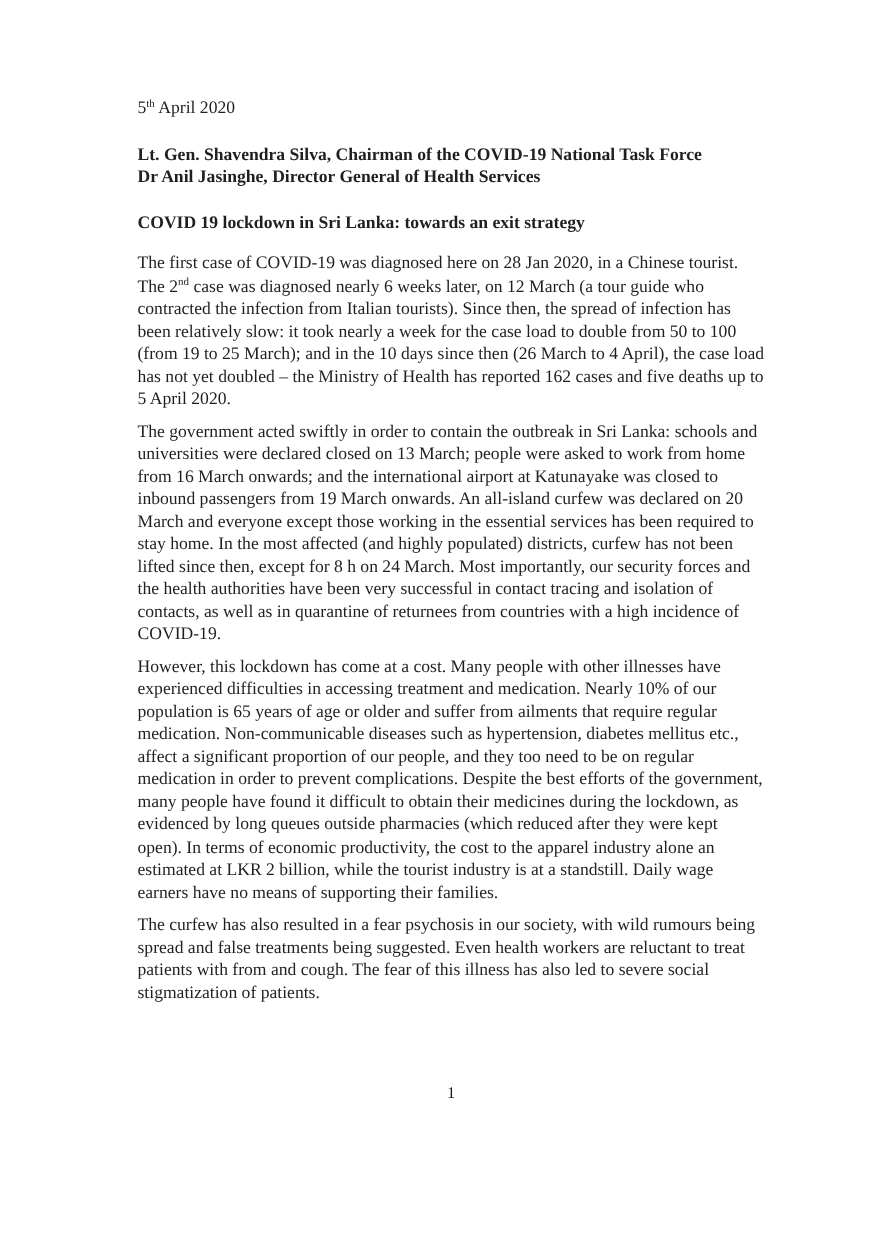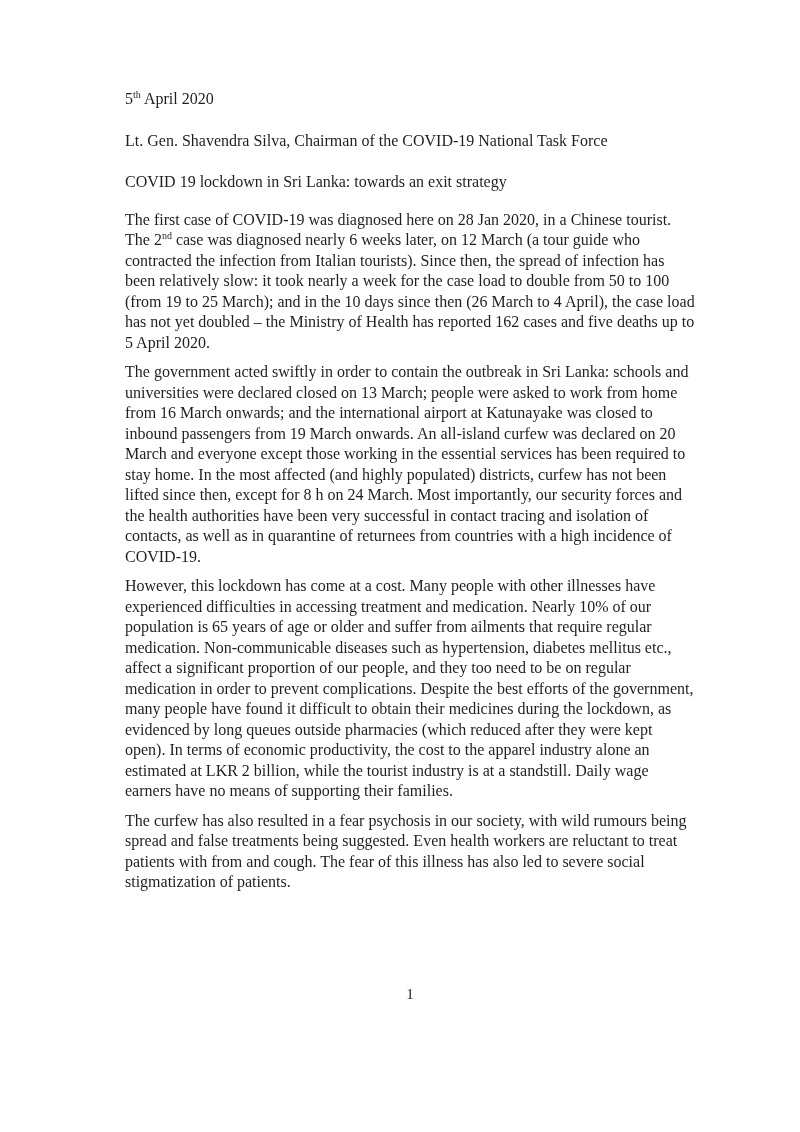--- a/index.html
+++ b/index.html
@@ -26,26 +26,27 @@
   }
   .content p {
     margin: 0;
     padding: 0;
   }
   .date-line {
     margin-bottom: 21px !important;
   }
   .recipients {
     margin-bottom: 21px;
+    font-weight: bold;
   }
   .salutation {
     margin-bottom: 21px !important;
   }
   .subject {
-    font-weight: normal;
+    font-weight: bold;
     margin-bottom: 17px !important;
   }
   .para {
     margin-bottom: 9px !important;
   }
   sup.ord {
     font-size: 10px;
     line-height: 0;
     vertical-align: baseline;
     position: relative;
@@ -63,20 +64,21 @@
 </head>
 <body>
 
 <div class="doc-page">
   <div class="content">
 
     <p class="date-line"><span>5</span><sup class="ord">th</sup><span> April 2020</span></p>
 
     <div class="recipients">
       <p>Lt. Gen. Shavendra Silva, Chairman of the COVID-19 National Task Force</p>
+      <p>Dr Anil Jasinghe, Director General of Health Services</p>
     </div>
 
 
     <p class="subject">COVID 19 lockdown in Sri Lanka: towards an exit strategy</p>
 
 
     <p class="para"><span>The first case of COVID-19 was diagnosed here on 28 Jan 2020, in a Chinese tourist. The 2</span><sup class="ord">nd</sup><span> case was diagnosed nearly 6 weeks later, on 12 March (a tour guide who contracted the infection from Italian tourists). Since then, the spread of infection has been relatively slow: it took nearly a week for the case load to double from 50 to 100 (from 19 to 25 March); and in the 10 days since then (26 March to 4 April), the case load has not yet doubled – the Ministry of Health has reported 162 cases and five deaths up to 5 April 2020.</span></p>
 
     <p class="para">The government acted swiftly in order to contain the outbreak in Sri Lanka: schools and universities were declared closed on 13 March; people were asked to work from home from 16 March onwards; and the international airport at Katunayake was closed to inbound passengers from 19 March onwards. An all-island curfew was declared on 20 March and everyone except those working in the essential services has been required to stay home. In the most affected (and highly populated) districts, curfew has not been lifted since then, except for 8 h on 24 March. Most importantly, our security forces and the health authorities have been very successful in contact tracing and isolation of contacts, as well as in quarantine of returnees from countries with a high incidence of COVID-19.</p>
 

